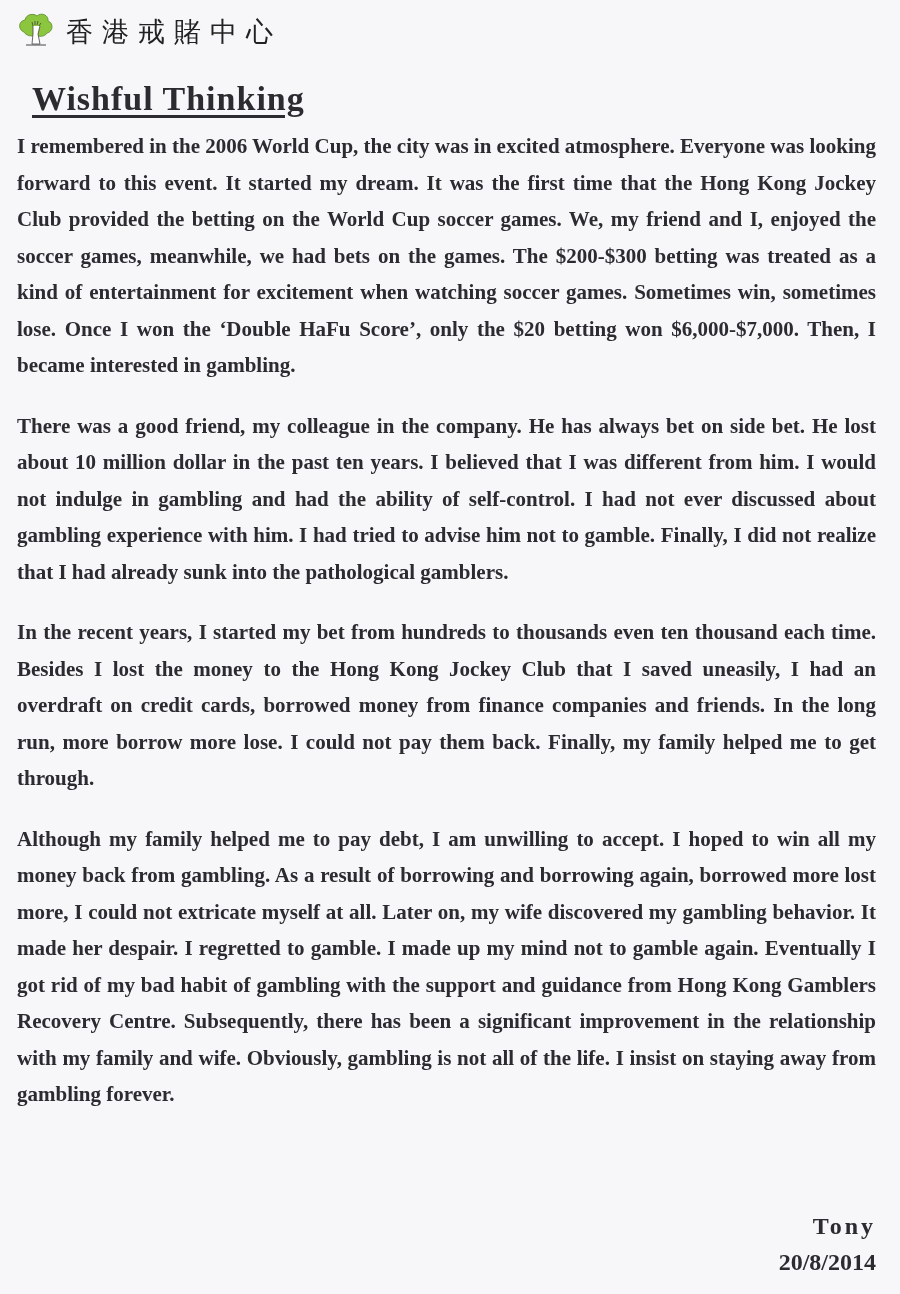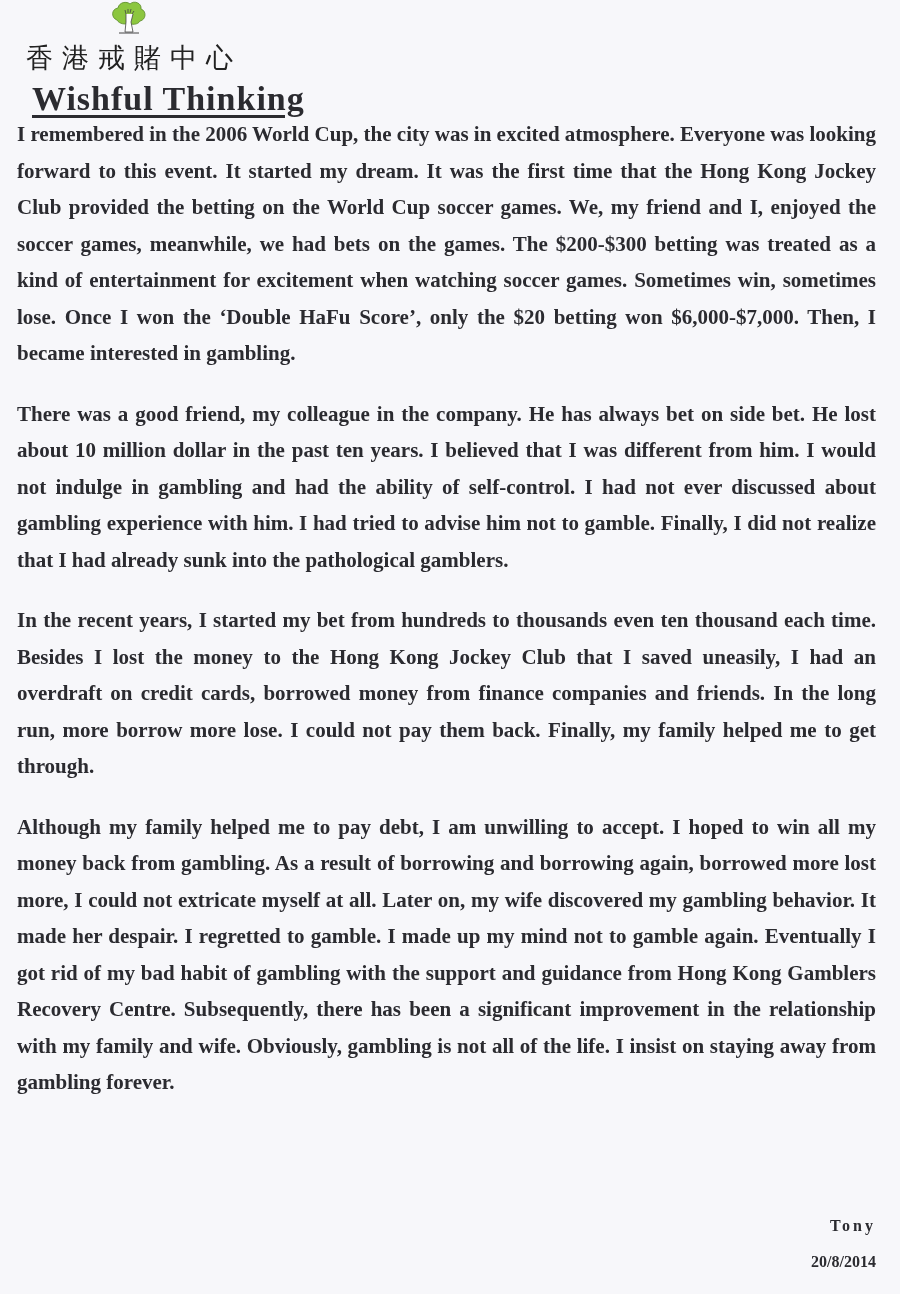--- a/index.html
+++ b/index.html
@@ -3,40 +3,40 @@
   <meta charset="utf-8">
   <style>
     html, body { margin: 0; padding: 0; }
     body {
       width: 900px; height: 1294px; overflow: hidden;
       background: #f7f7fa;
       color: #2a2a2e;
       font-family: "Liberation Serif", "DejaVu Serif", serif;
       position: relative;
     }
-    .header { position: absolute; left: 16px; top: 0; display: flex; align-items: center; flex-direction: column; }
+    .header { position: absolute; left: 16px; top: 12px; display: flex; align-items: center; }
     .logo { width: 40px; height: 40px; }
     .org-name {
       margin-left: 10px; font-family: "DejaVu Sans", sans-serif;
       font-size: 27px; letter-spacing: 9px; color: #222; font-weight: normal;
     }
     .title {
       position: absolute; left: 16px; top: 64px; margin: 16px;
       font-size: 34px; font-weight: bold; color: #2b2b30;
       text-decoration: underline; text-decoration-thickness: 3px; text-underline-offset: 5px;
       letter-spacing: 1px;
     }
-    .body-text { position: absolute; left: 17px; top: 116px; width: 859px; }
+    .body-text { position: absolute; left: 17px; top: 128px; width: 859px; }
     .para {
       margin: 0 0 24px 0; font-size: 21px; font-weight: bold;
       line-height: 36.5px; text-align: justify; color: #2b2b30;
     }
     .signature {
       position: absolute; right: 24px; top: 1208px; text-align: right;
-      font-weight: bold; font-size: 16px; line-height: 36px; color: #2b2b30;
+      font-weight: bold; font-size: 24px; line-height: 36px; color: #2b2b30;
     }
     .sig-name { letter-spacing: 3px; }
   </style>
 </head>
 <body>
 
 <div class="header">
   <svg class="logo" viewBox="0 0 40 40">
     <path d="M8 20 C2 18 2 9 9 8 C10 2 18 1 21 4 C25 0 33 3 32 9 C38 11 37 20 31 21 C29 25 22 25 20 23 C17 25 10 24 8 20 Z" fill="#8cc63f" stroke="#5a8a2a" stroke-width="0.8"></path>
     <path d="M17 14 L17 22 L16 32 L24 32 L22 22 L24 14" fill="#ffffff" stroke="#444" stroke-width="0.8"></path>

